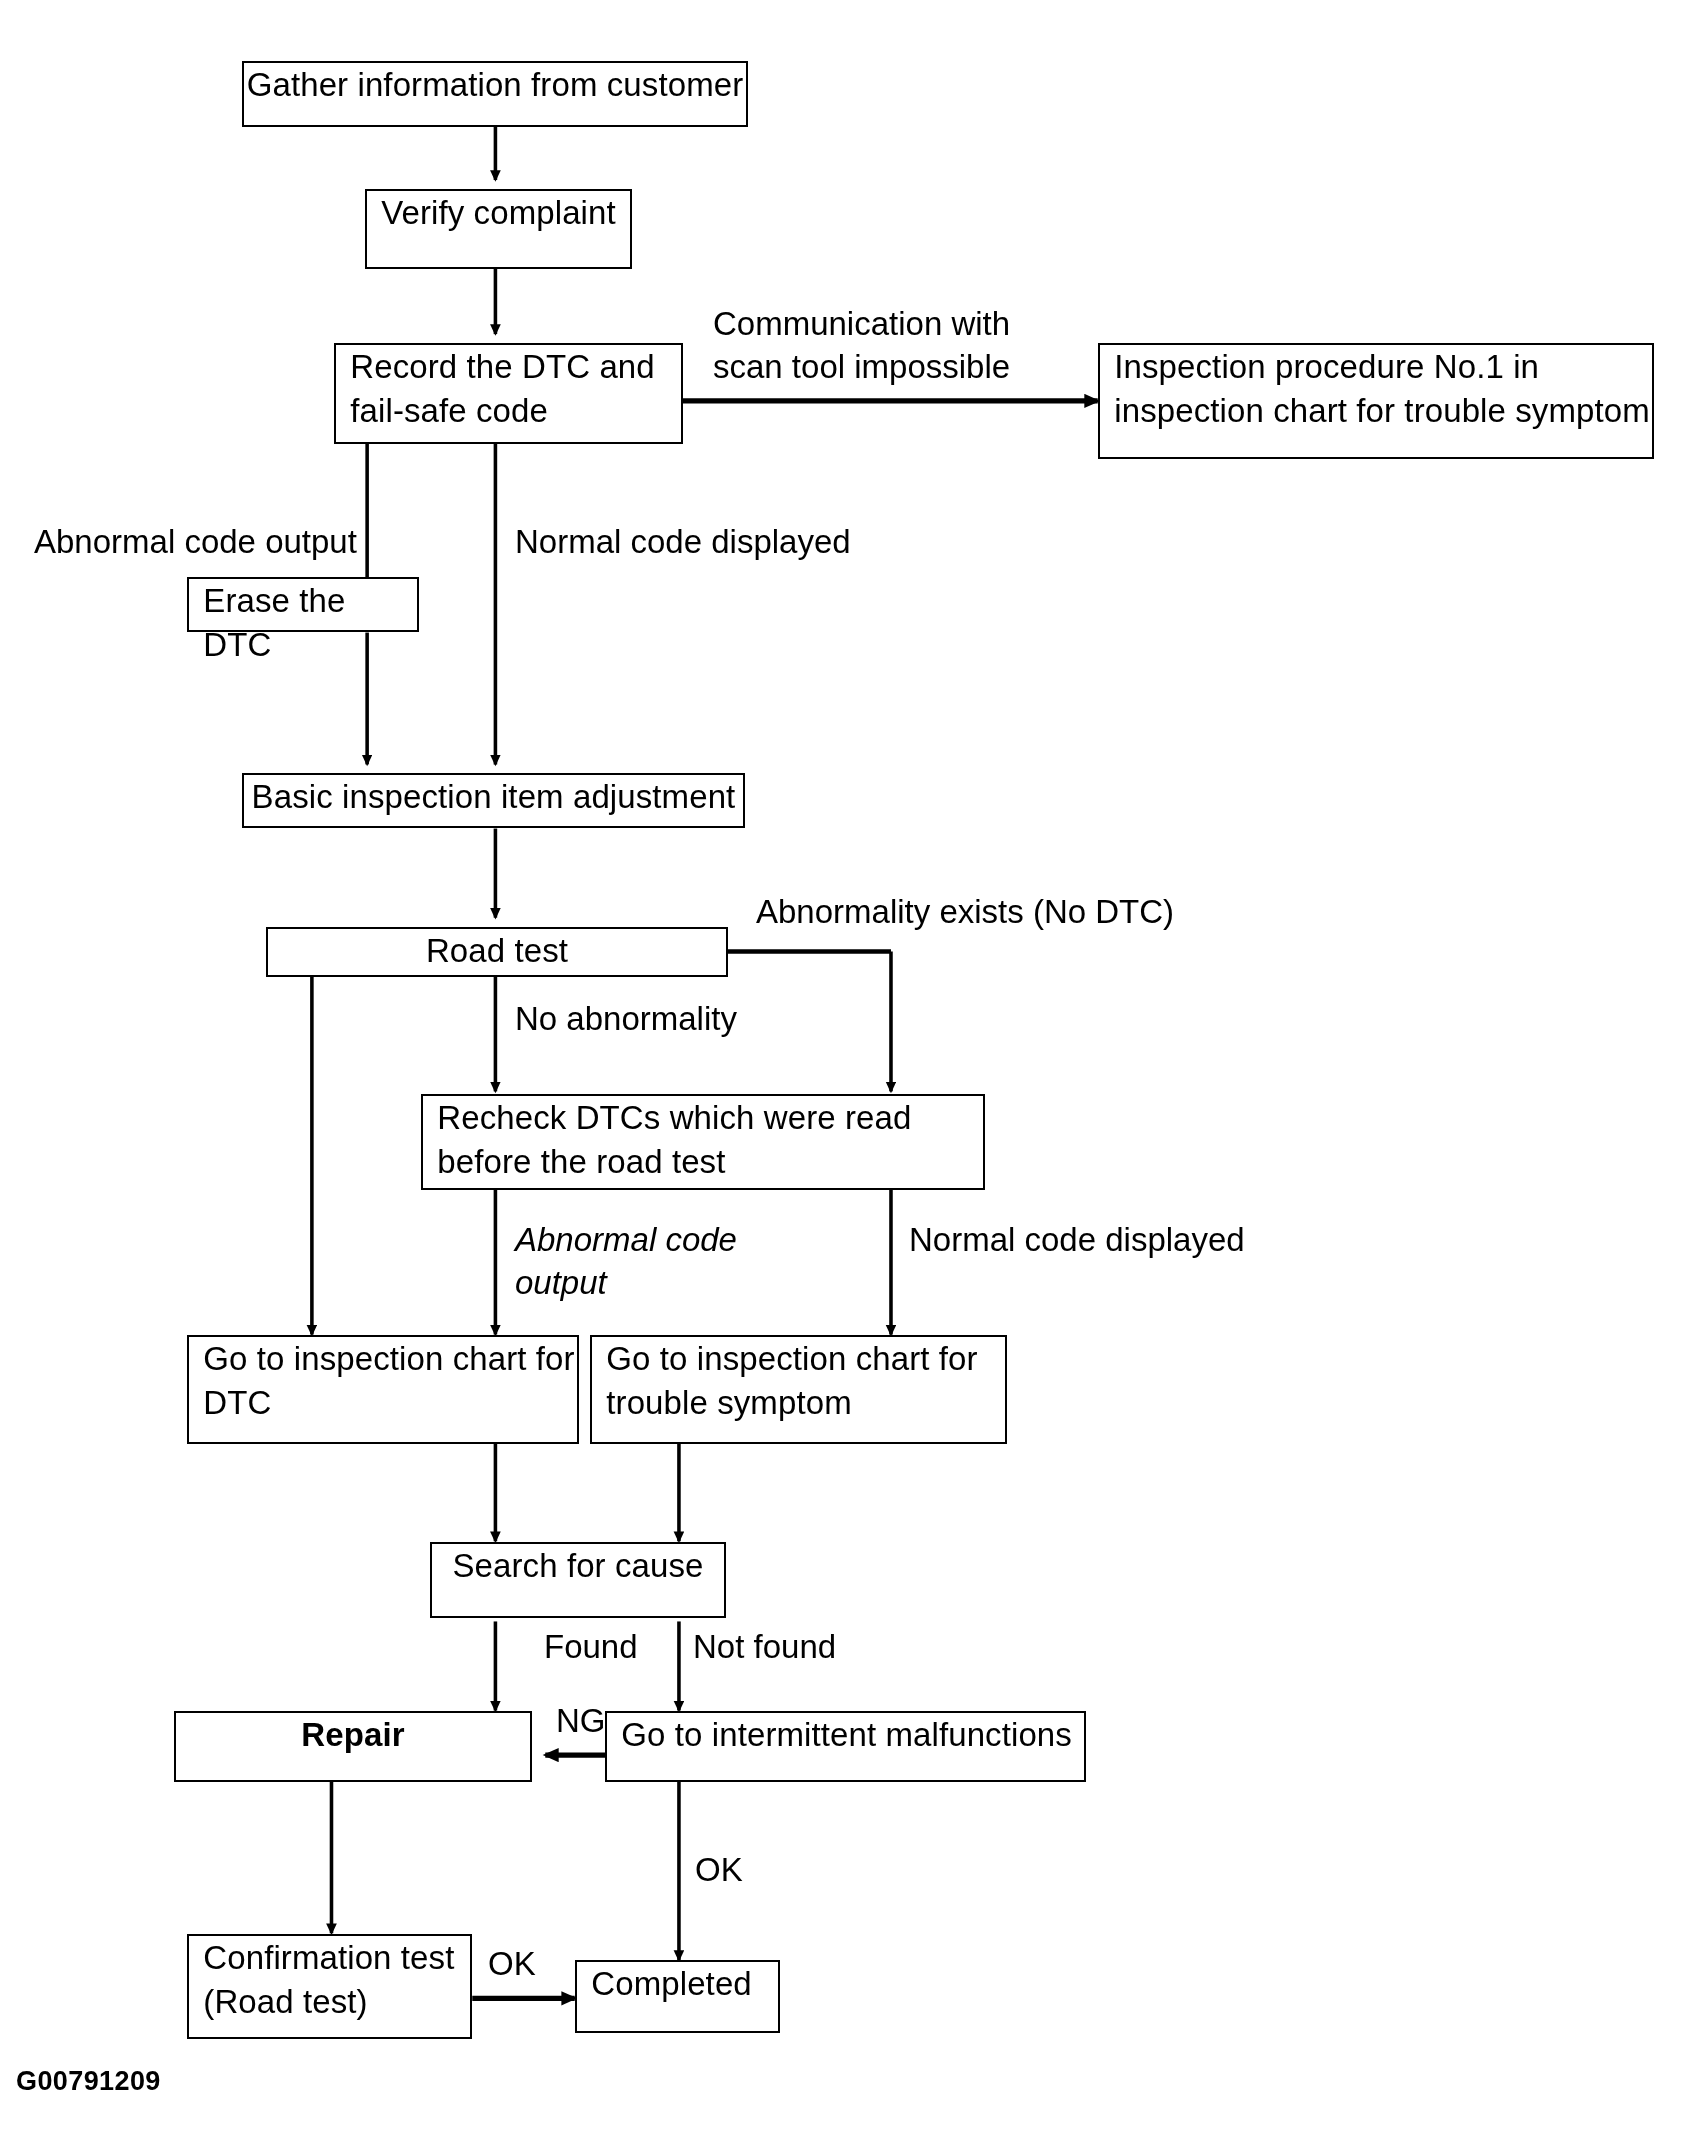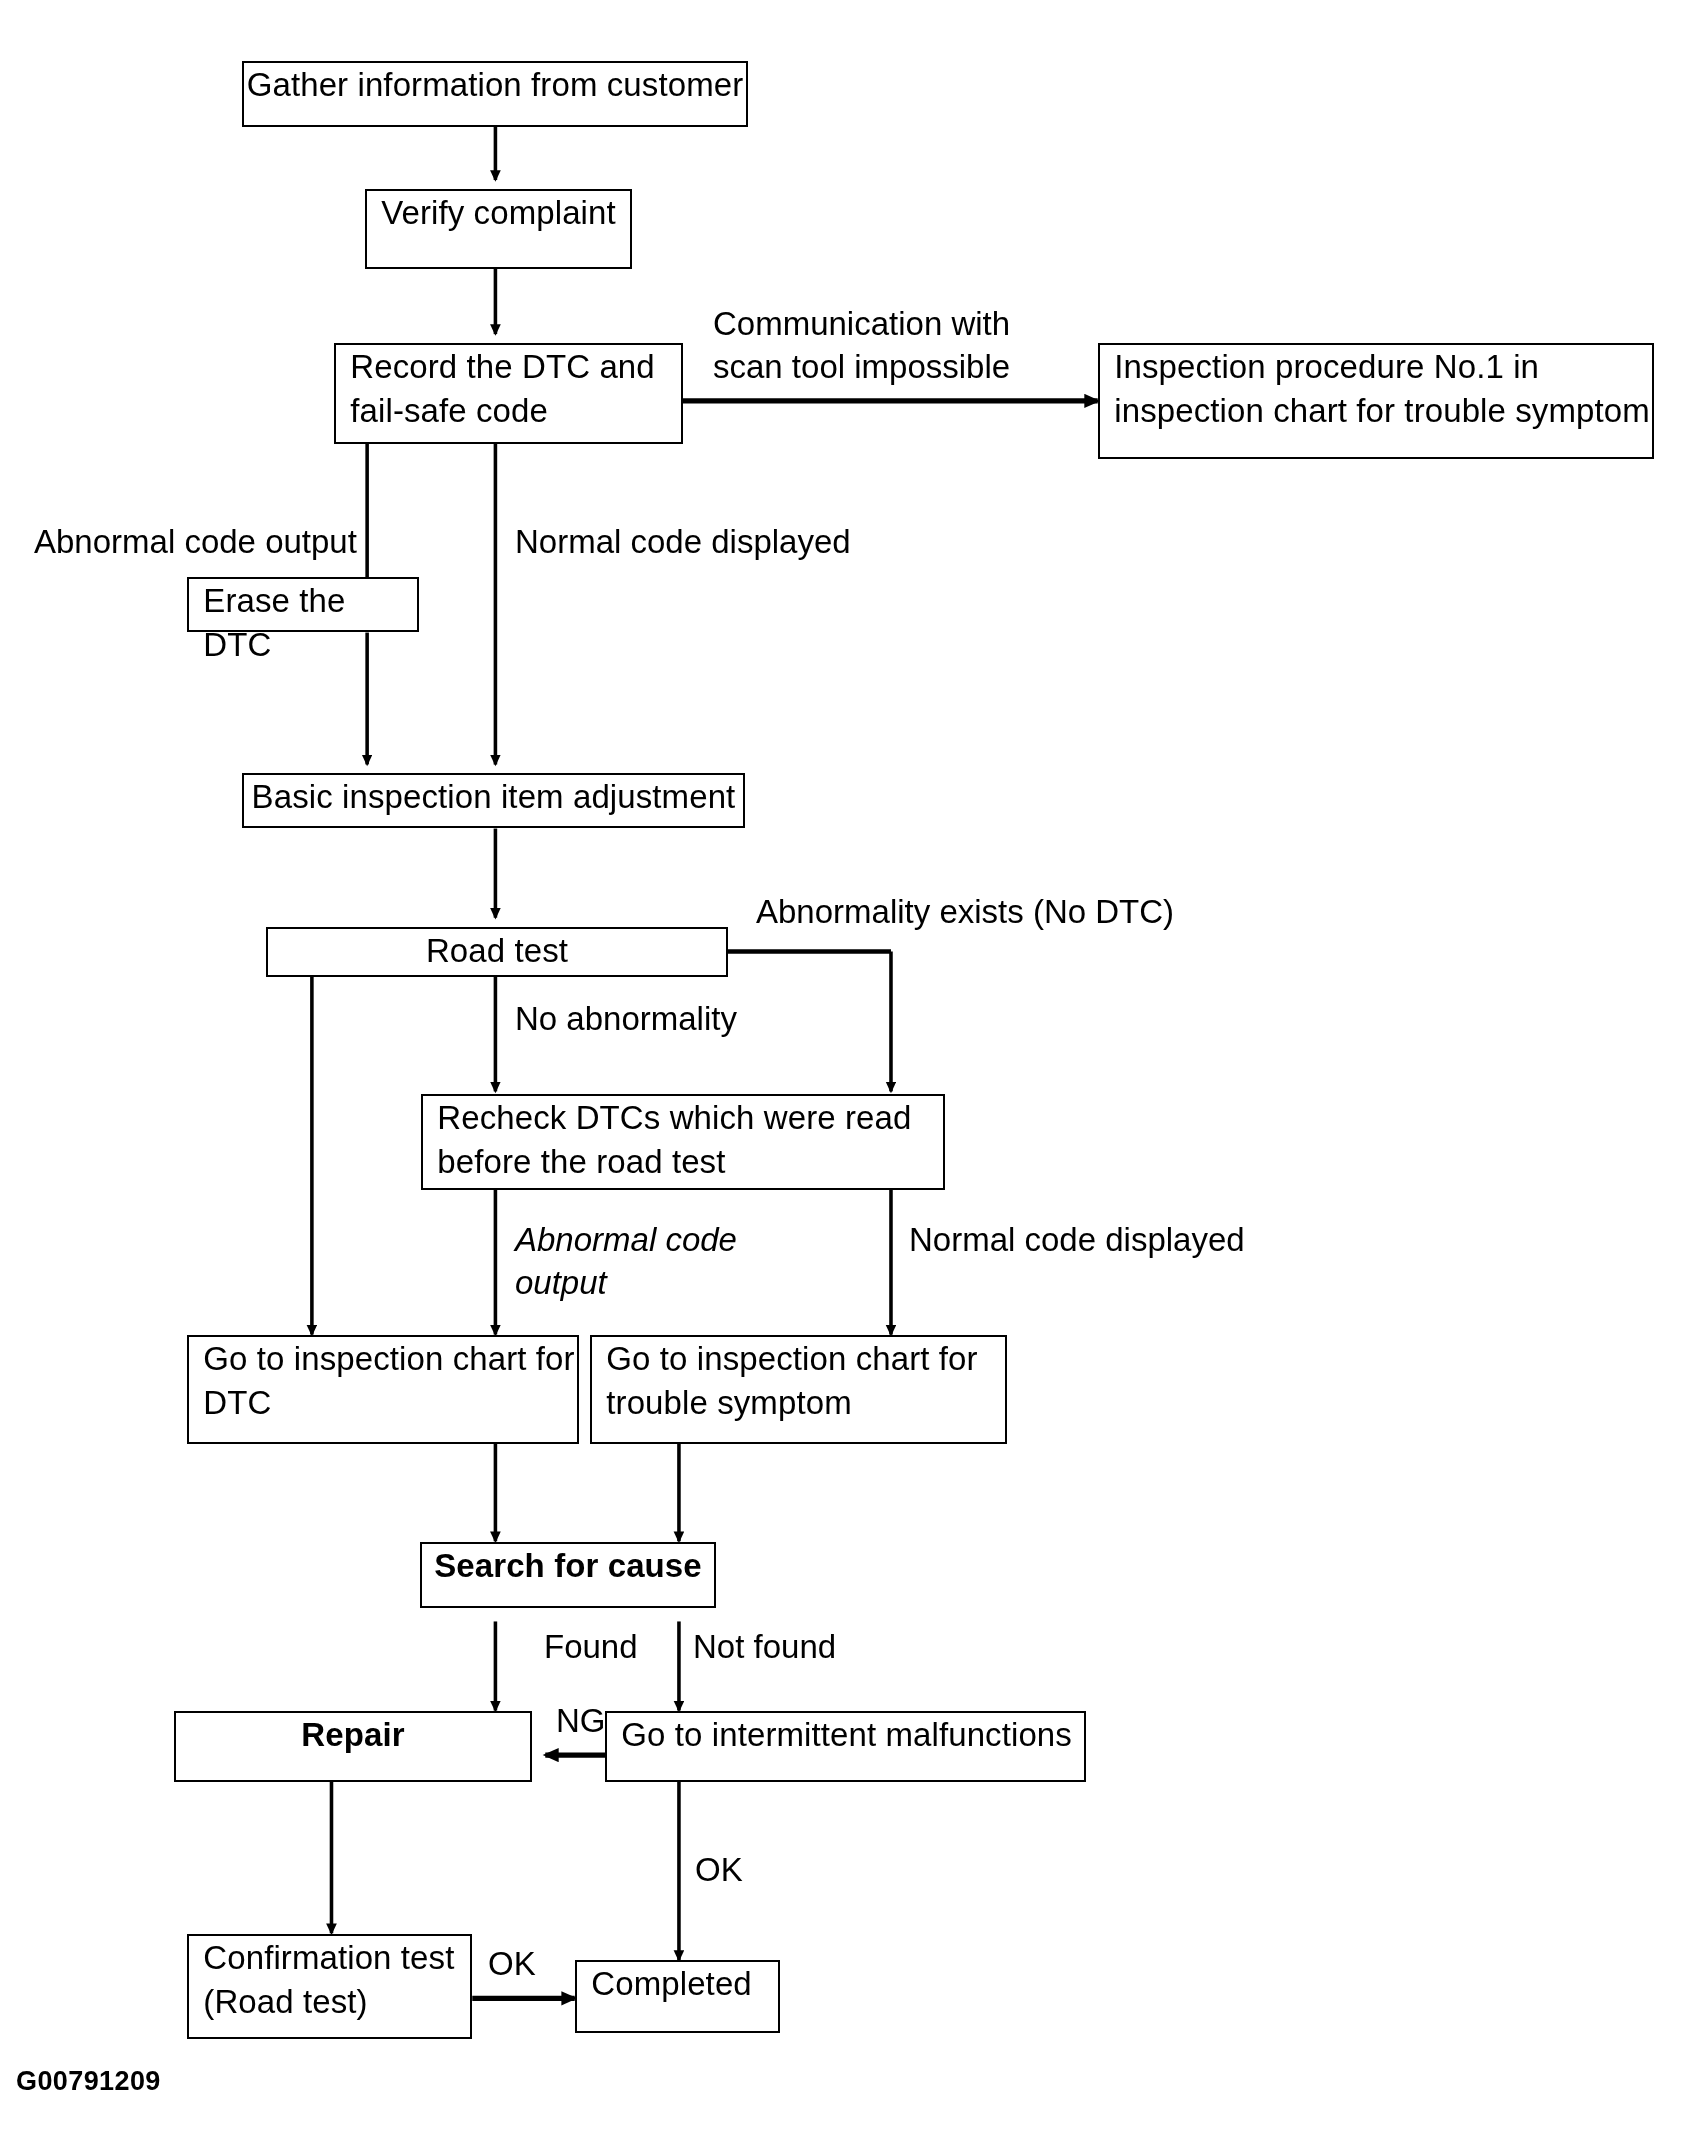--- a/index.html
+++ b/index.html
@@ -126,36 +126,36 @@
   </div>
 
   <div class="node-box center" style="left:242px;top:773px;width:503px;height:55px;">
     <span>Basic inspection item adjustment</span>
   </div>
 
   <div class="node-box center" style="left:266px;top:927px;width:462px;height:50px;">
     <span>Road test</span>
   </div>
 
-  <div class="node-box left" style="left:421px;top:1094px;width:524px;height:96px;">
+  <div class="node-box left" style="left:421px;top:1094px;width:564px;height:96px;">
     <span>Recheck DTCs which were read
 before the road test</span>
   </div>
 
   <div class="node-box left" style="left:187px;top:1335px;width:392px;height:109px;">
     <span>Go to inspection chart for
 DTC</span>
   </div>
 
   <div class="node-box left" style="left:590px;top:1335px;width:417px;height:109px;">
     <span>Go to inspection chart for
 trouble symptom</span>
   </div>
 
-  <div class="node-box center" style="left:420px;top:1542px;width:296px;height:66px;font-weight:bold;">
+  <div class="node-box center" style="left:430px;top:1542px;width:296px;height:76px;">
     <span>Search for cause</span>
   </div>
 
   <div class="node-box center" style="left:174px;top:1711px;width:358px;height:71px;font-weight:bold;">
     <span>Repair</span>
   </div>
 
   <div class="node-box left" style="left:605px;top:1711px;width:481px;height:71px;">
     <span>Go to intermittent malfunctions</span>
   </div>

